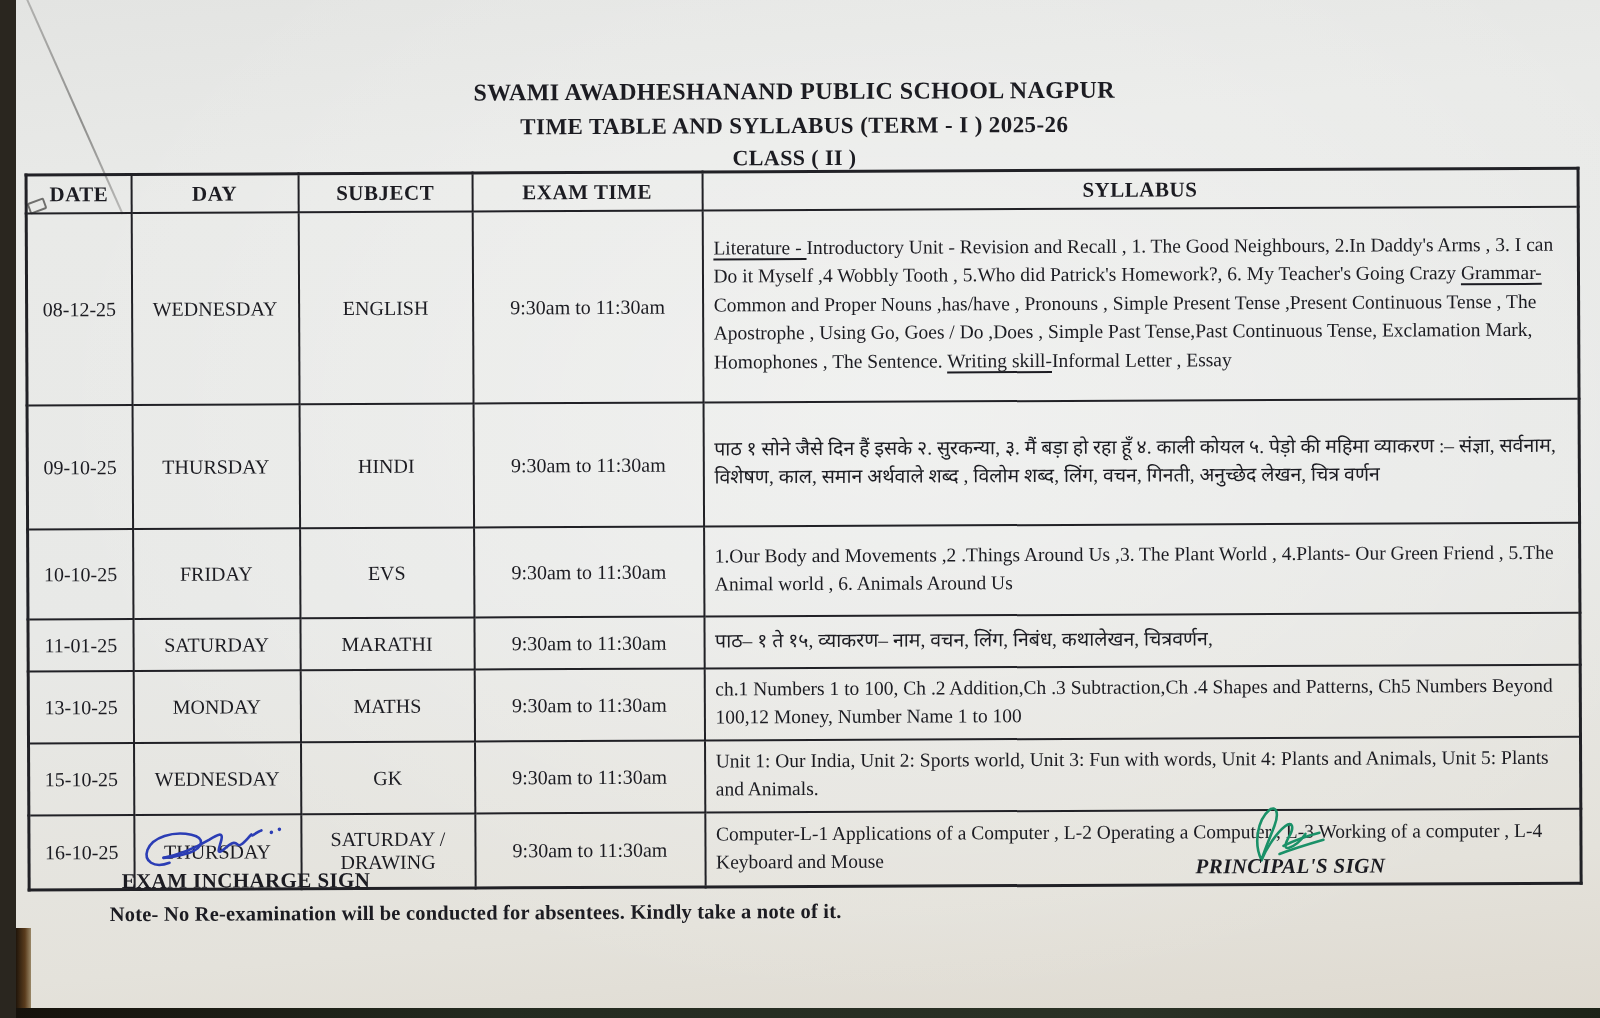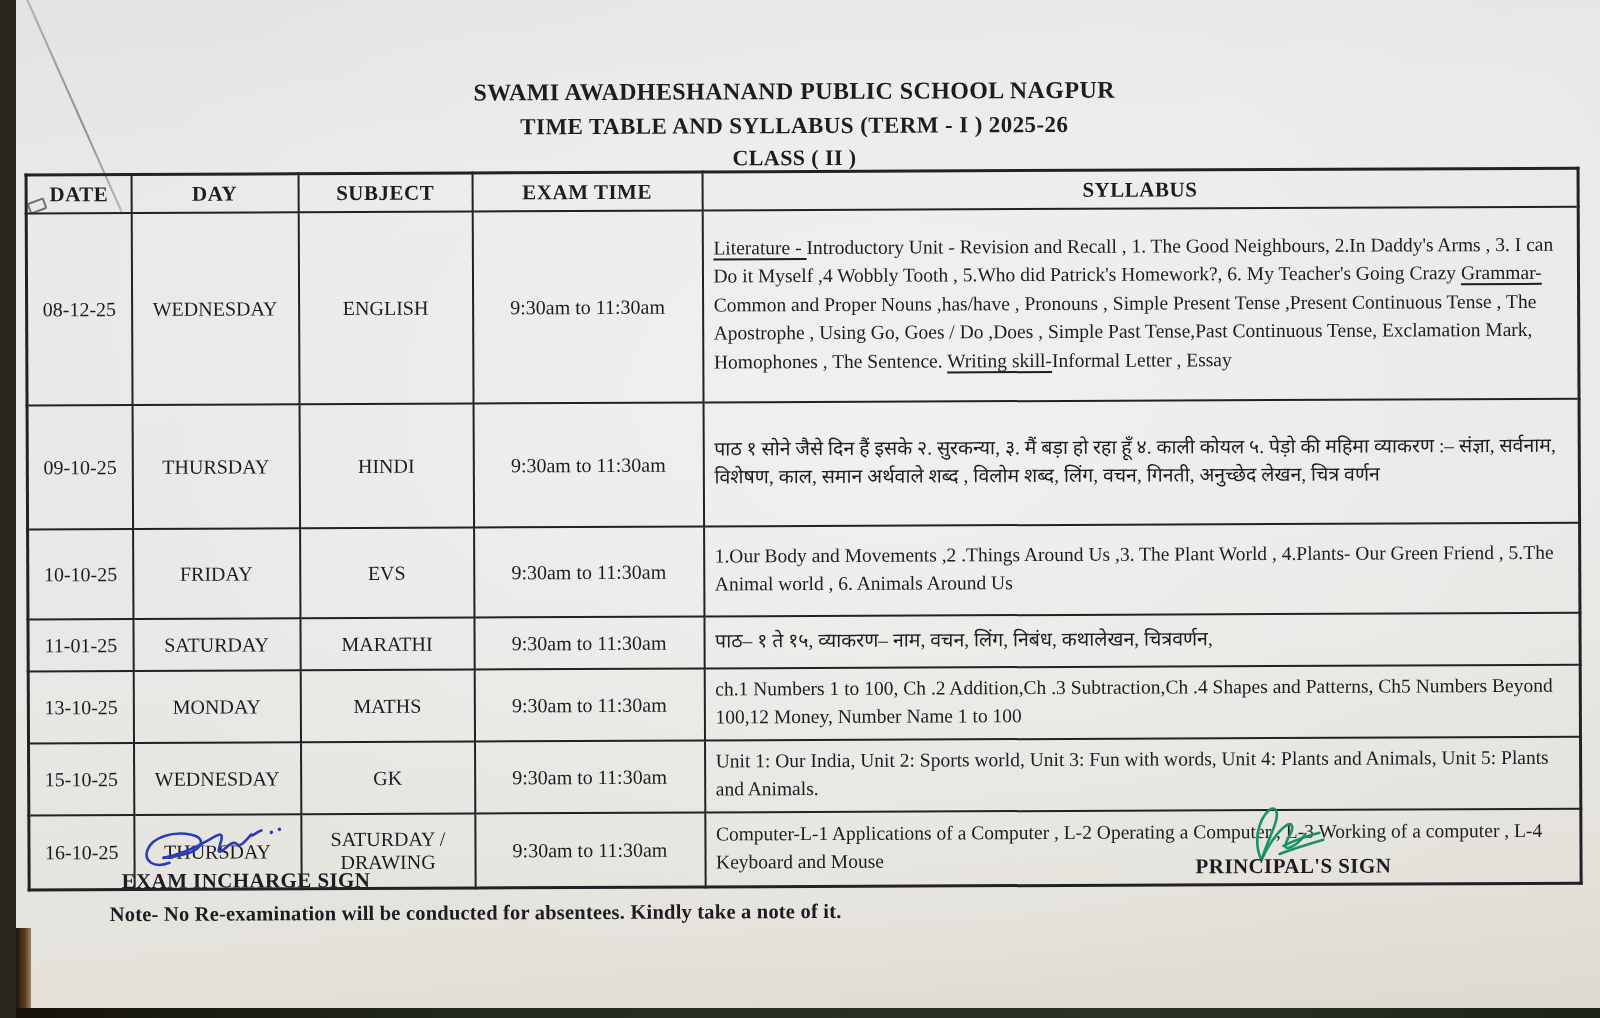--- a/index.html
+++ b/index.html
@@ -173,21 +173,21 @@
     <div class="sig" style="left:1226px;top:806px;">
       <svg width="95" height="62" viewBox="0 0 95 62">
         <g fill="none" stroke="#1a9168" stroke-width="2.6" stroke-linecap="round">
           <path d="M18,56 C10,40 14,16 26,6 C33,1 36,9 31,22 C26,35 21,46 18,56"></path>
           <path d="M18,56 C24,42 34,28 42,22 C49,17 51,23 46,32 C42,39 40,45 45,44 C52,42 58,36 62,30"></path>
           <path d="M40,42 C52,36 64,32 76,29"></path>
           <path d="M36,50 C52,44 66,40 80,36"></path>
         </g>
       </svg>
     </div>
-    <div class="footer-label" style="left:1178px;top:856px;">PRINCIPAL'S SIGN</div>
+    <div class="footer-label" style="left:1178px;top:856px;font-style:italic;">PRINCIPAL'S SIGN</div>
 
     <div class="note">Note- No Re-examination will be conducted for absentees. Kindly take a note of it.</div>
 
   </div>
 
   <div class="edge-corner"></div>
   <div class="edge-bottom"></div>
 
 </div>
 

